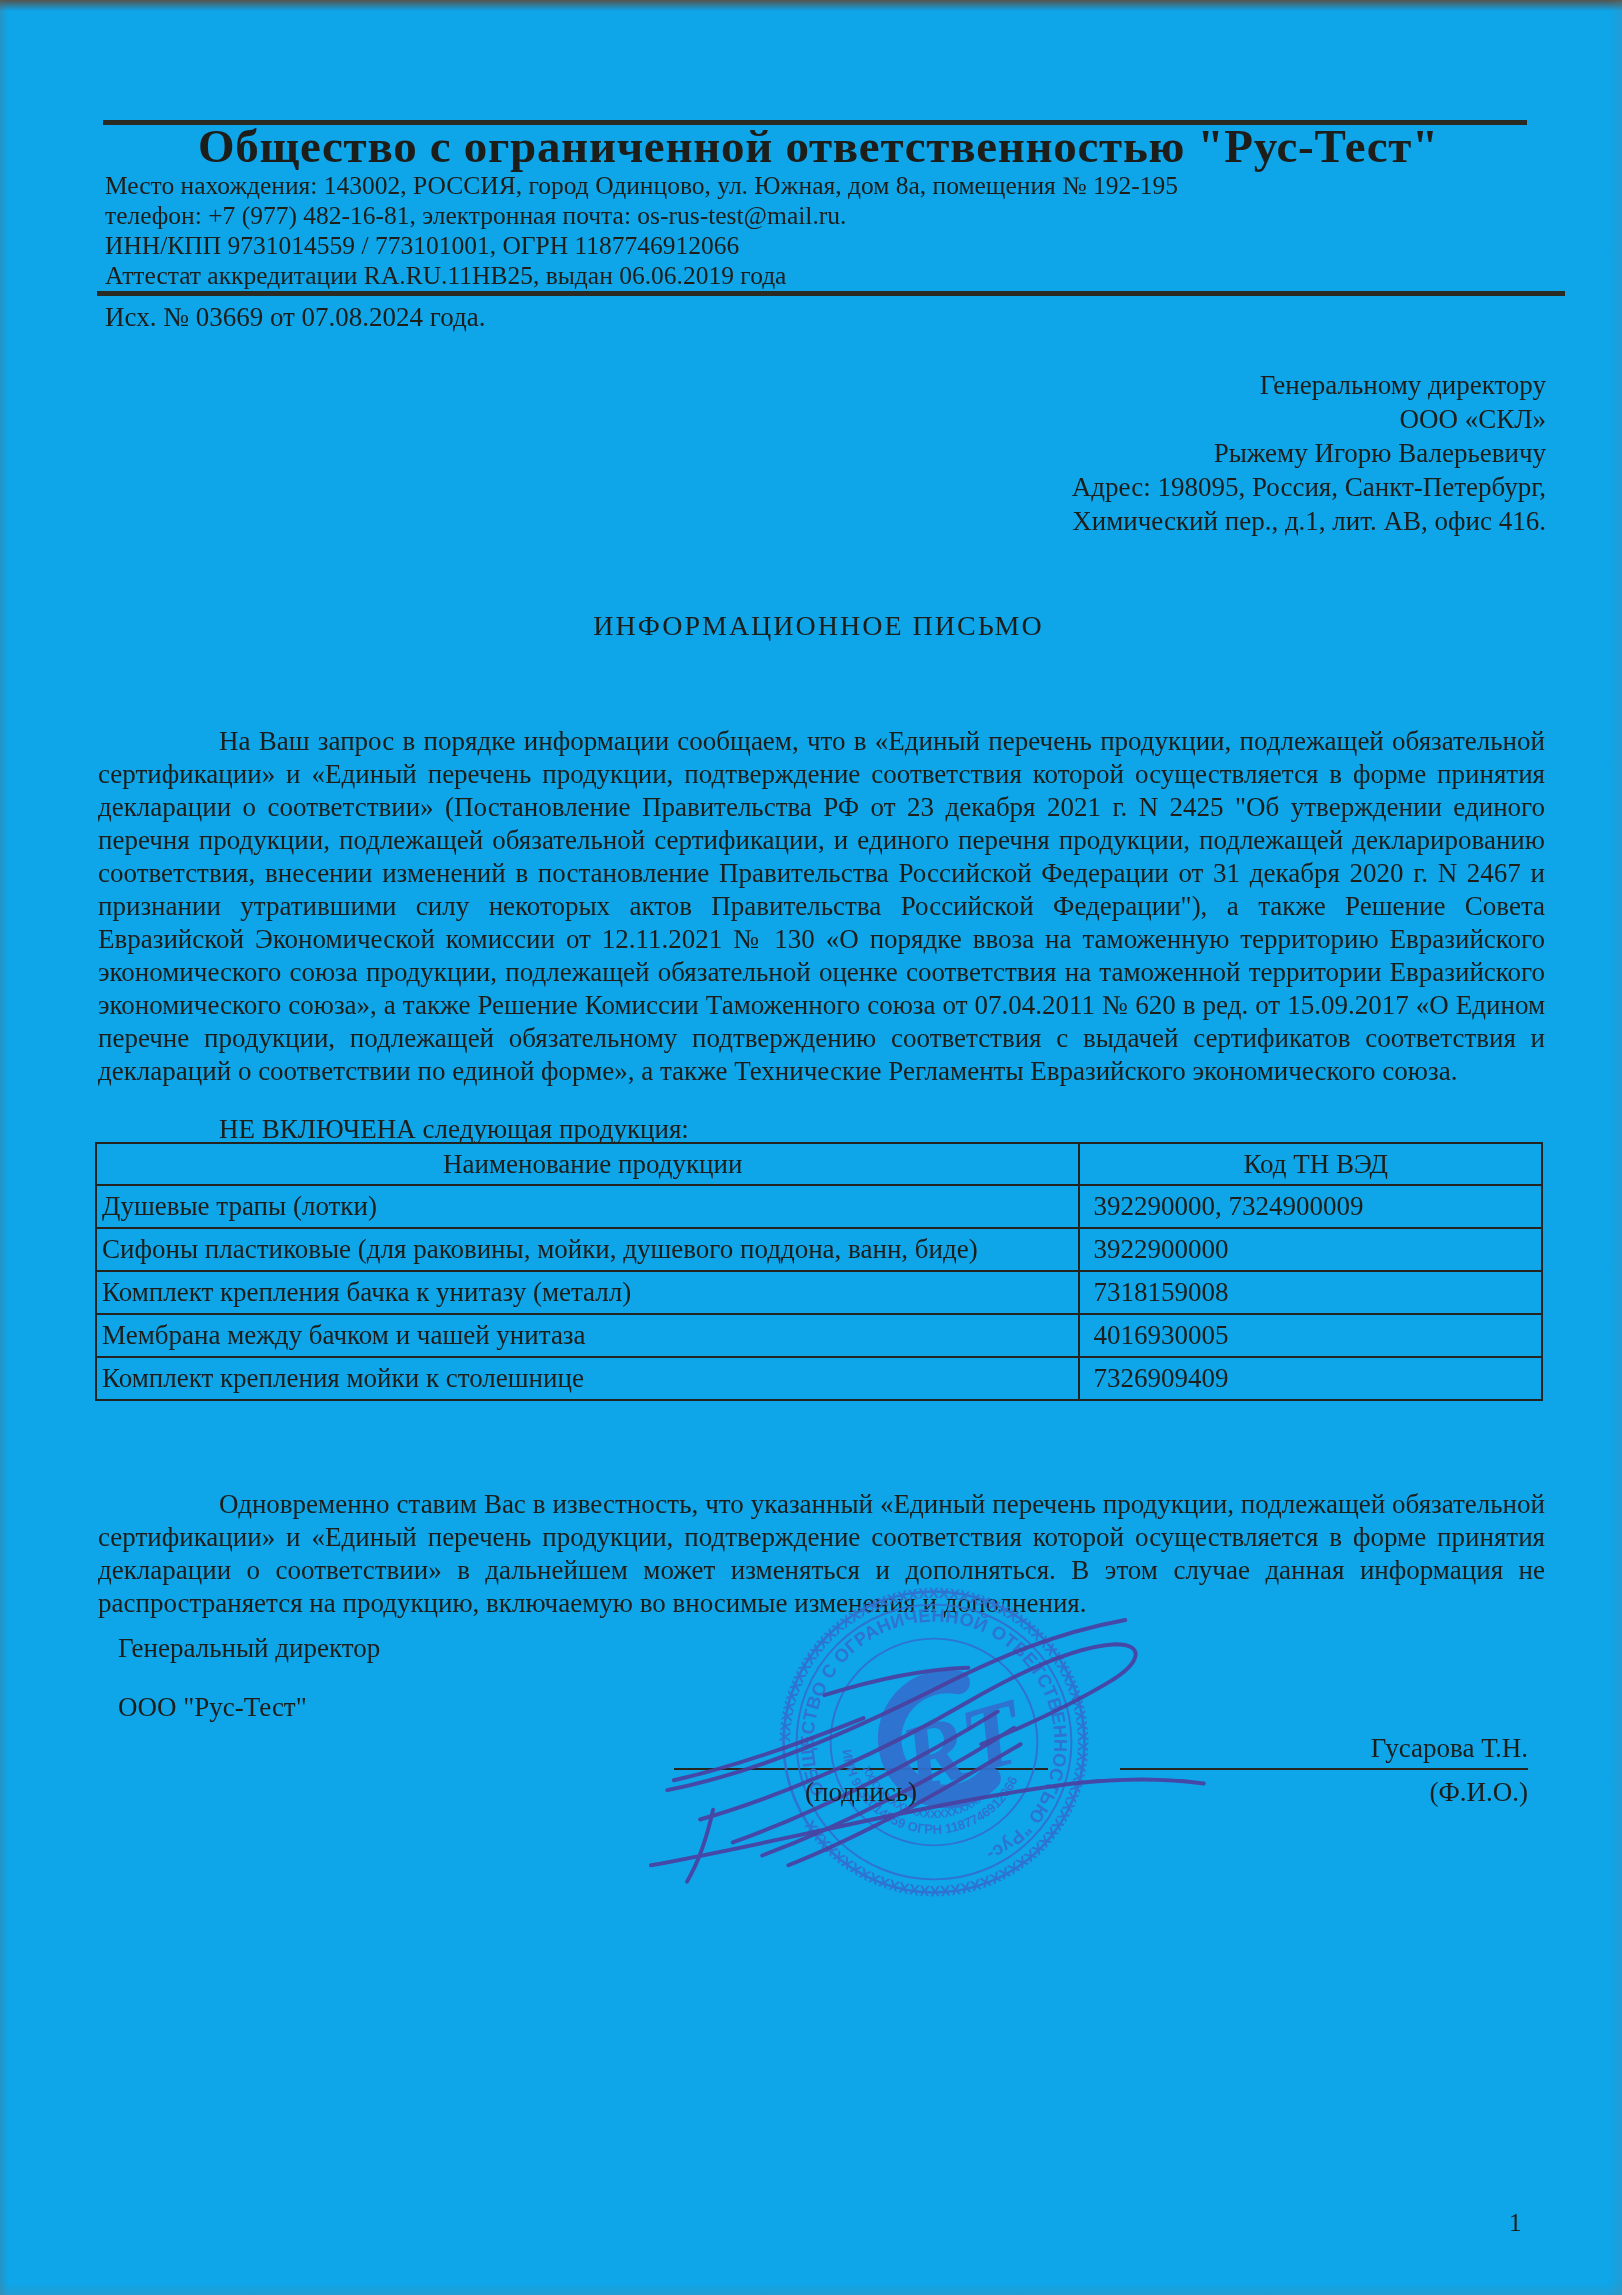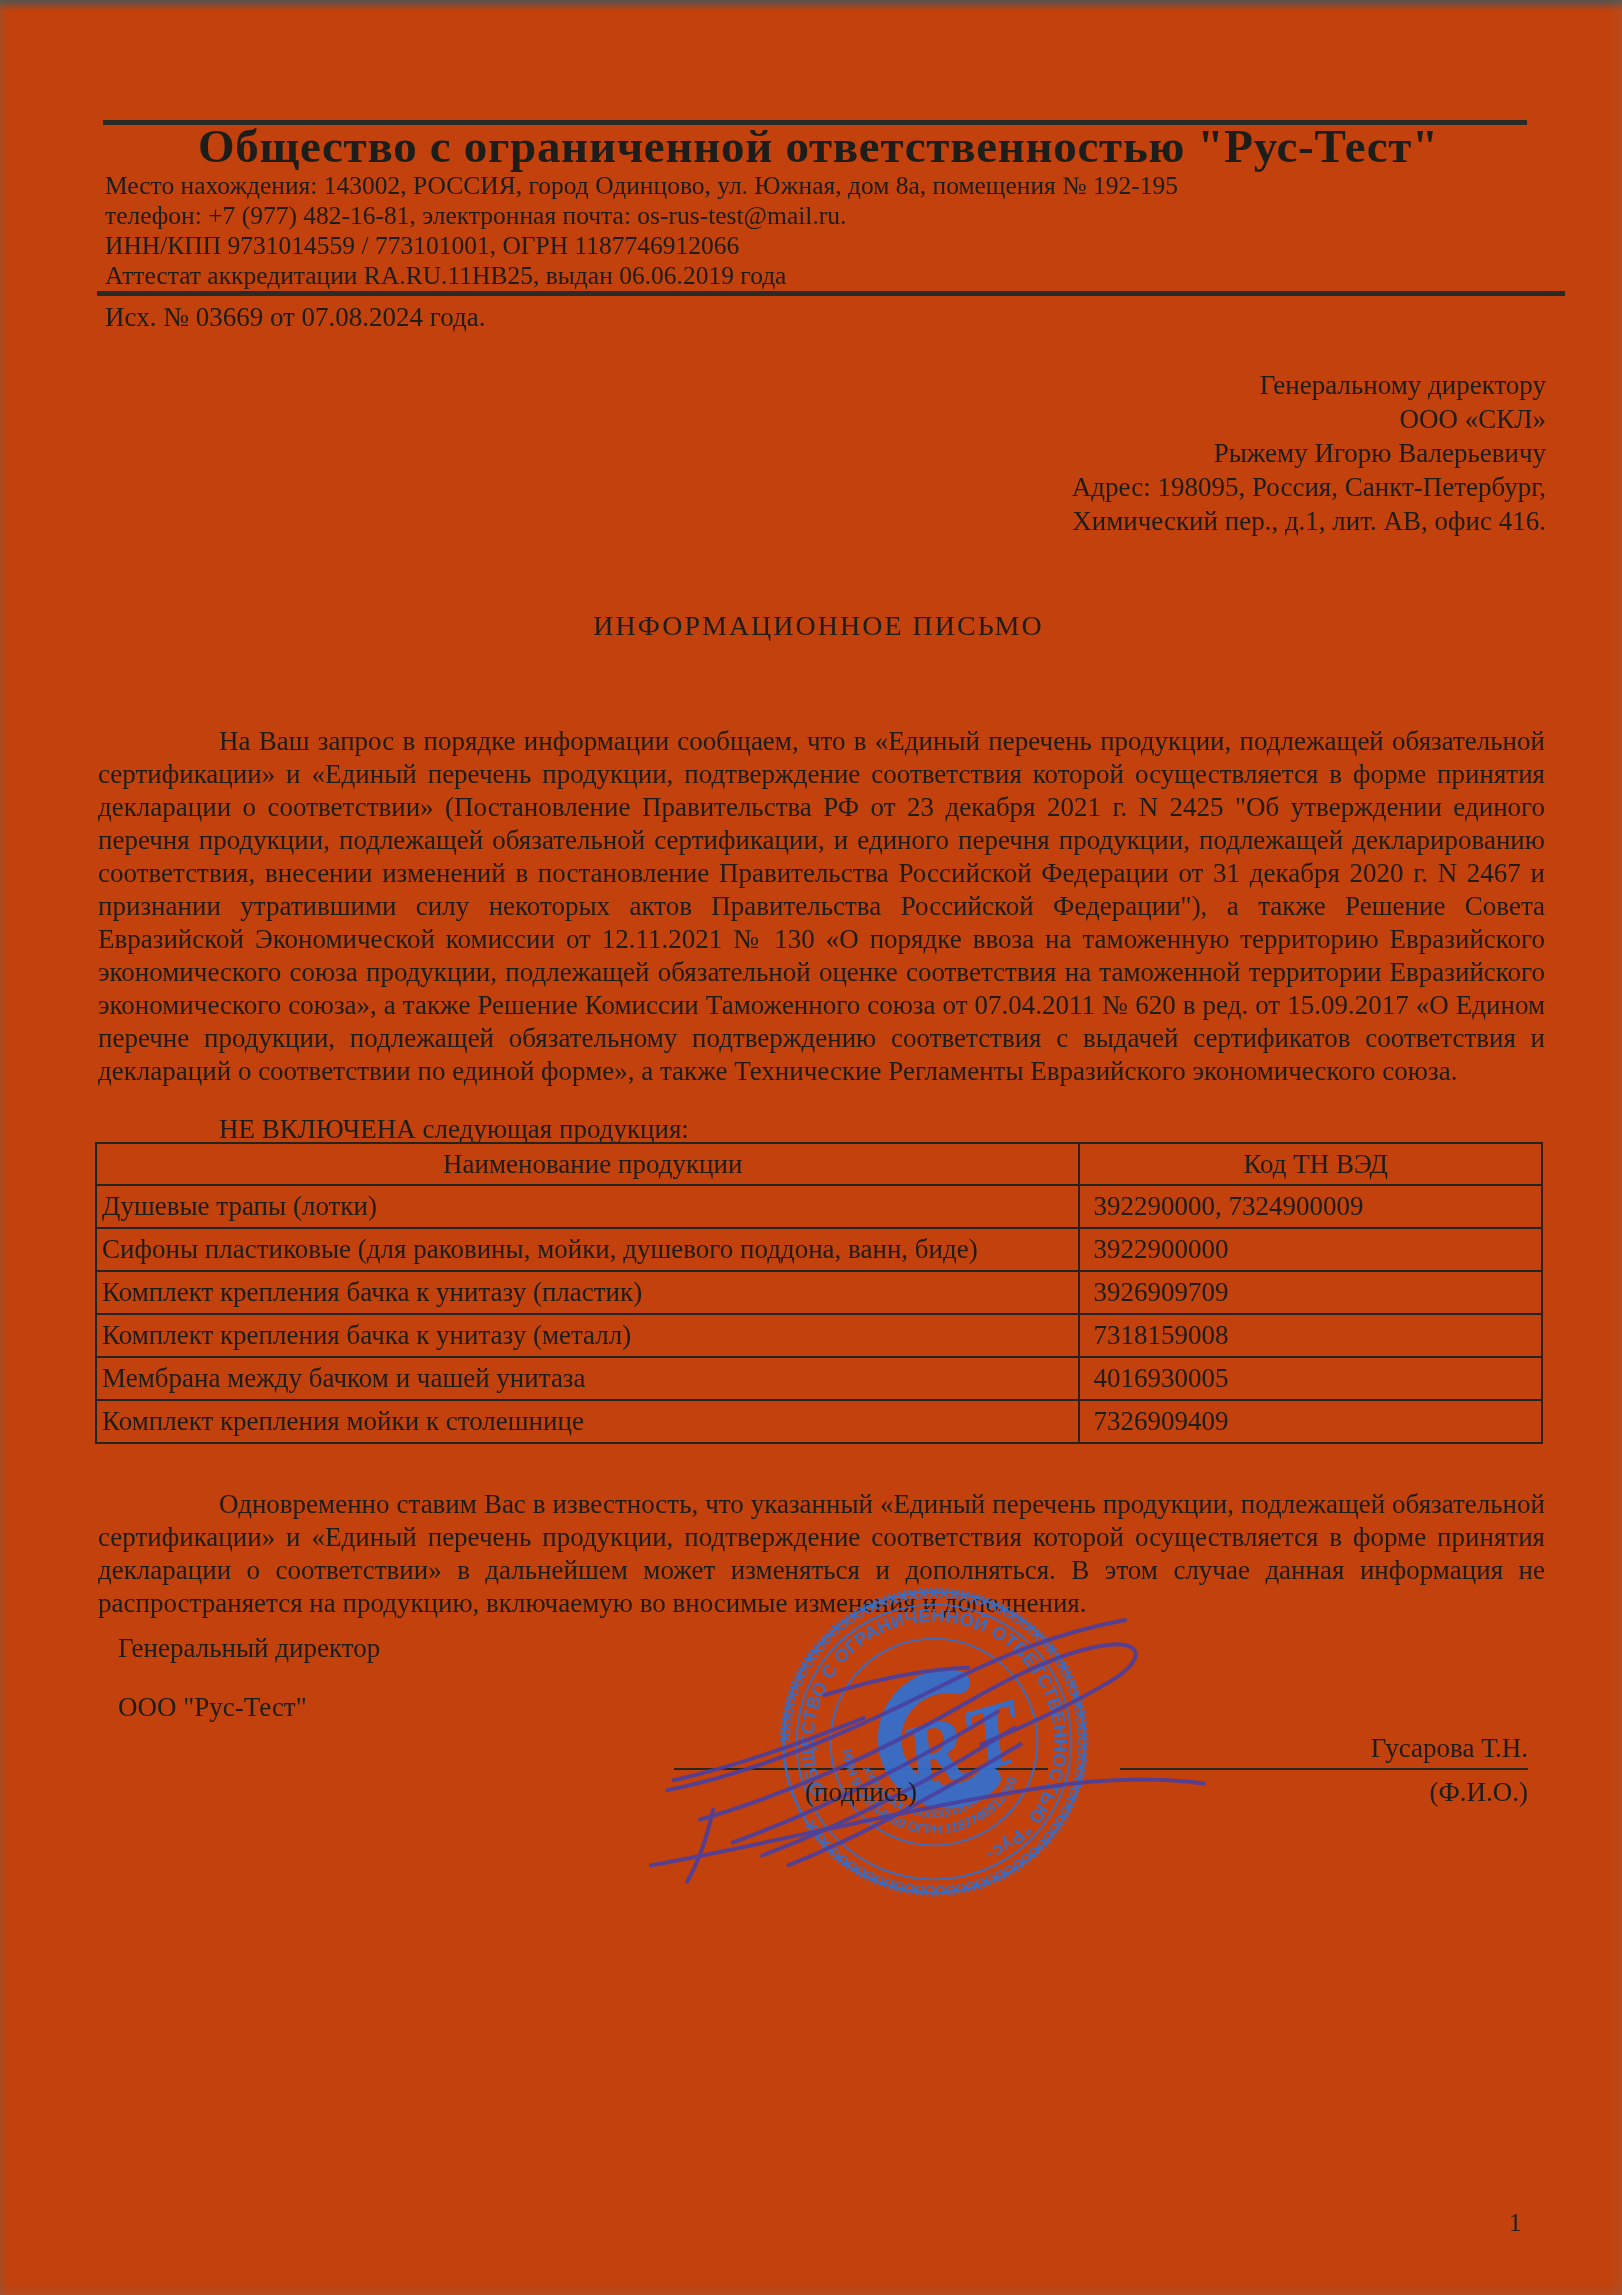--- a/index.html
+++ b/index.html
@@ -1,19 +1,19 @@
 <!DOCTYPE html>
 <html style="font-size:10.5px"><head>
 <meta charset="utf-8">
 <style>
   html,body{margin:0;padding:0;background:#d9d9d6;}
   .page{
     position:relative;
     width:1623px;height:2295px;
-    background:#c2410c;
+    background:#0ea5e9;
     font-family:"Liberation Serif","DejaVu Serif",serif;
     color:#1d1d1a;
     overflow:hidden;
   }
   
   .scan-edge-top{position:absolute;left:0;top:0;width:100%;height:10.5px;
     background:linear-gradient(#54544e,rgba(110,110,104,0));}
   .scan-edge-left{position:absolute;left:0;top:0;width:7.9px;height:100%;
     background:linear-gradient(90deg,rgba(100,100,95,.28),rgba(100,100,95,0));}
   .scan-edge-right{position:absolute;right:0;top:0;width:14.4px;height:100%;
@@ -138,24 +138,20 @@
       </tr>
     </thead>
     <tbody>
       <tr>
         <td class="col-name">Душевые трапы (лотки)</td>
         <td class="col-code">392290000, 7324900009</td>
       </tr>
       <tr>
         <td class="col-name">Сифоны пластиковые (для раковины, мойки, душевого поддона, ванн, биде)</td>
         <td class="col-code">3922900000</td>
-      </tr>
-      <tr>
-        <td class="col-name">Комплект крепления бачка к унитазу (пластик)</td>
-        <td class="col-code">3926909709</td>
       </tr>
       <tr>
         <td class="col-name">Комплект крепления бачка к унитазу (металл)</td>
         <td class="col-code">7318159008</td>
       </tr>
       <tr>
         <td class="col-name">Мембрана между бачком и чашей унитаза</td>
         <td class="col-code">4016930005</td>
       </tr>
       <tr>

